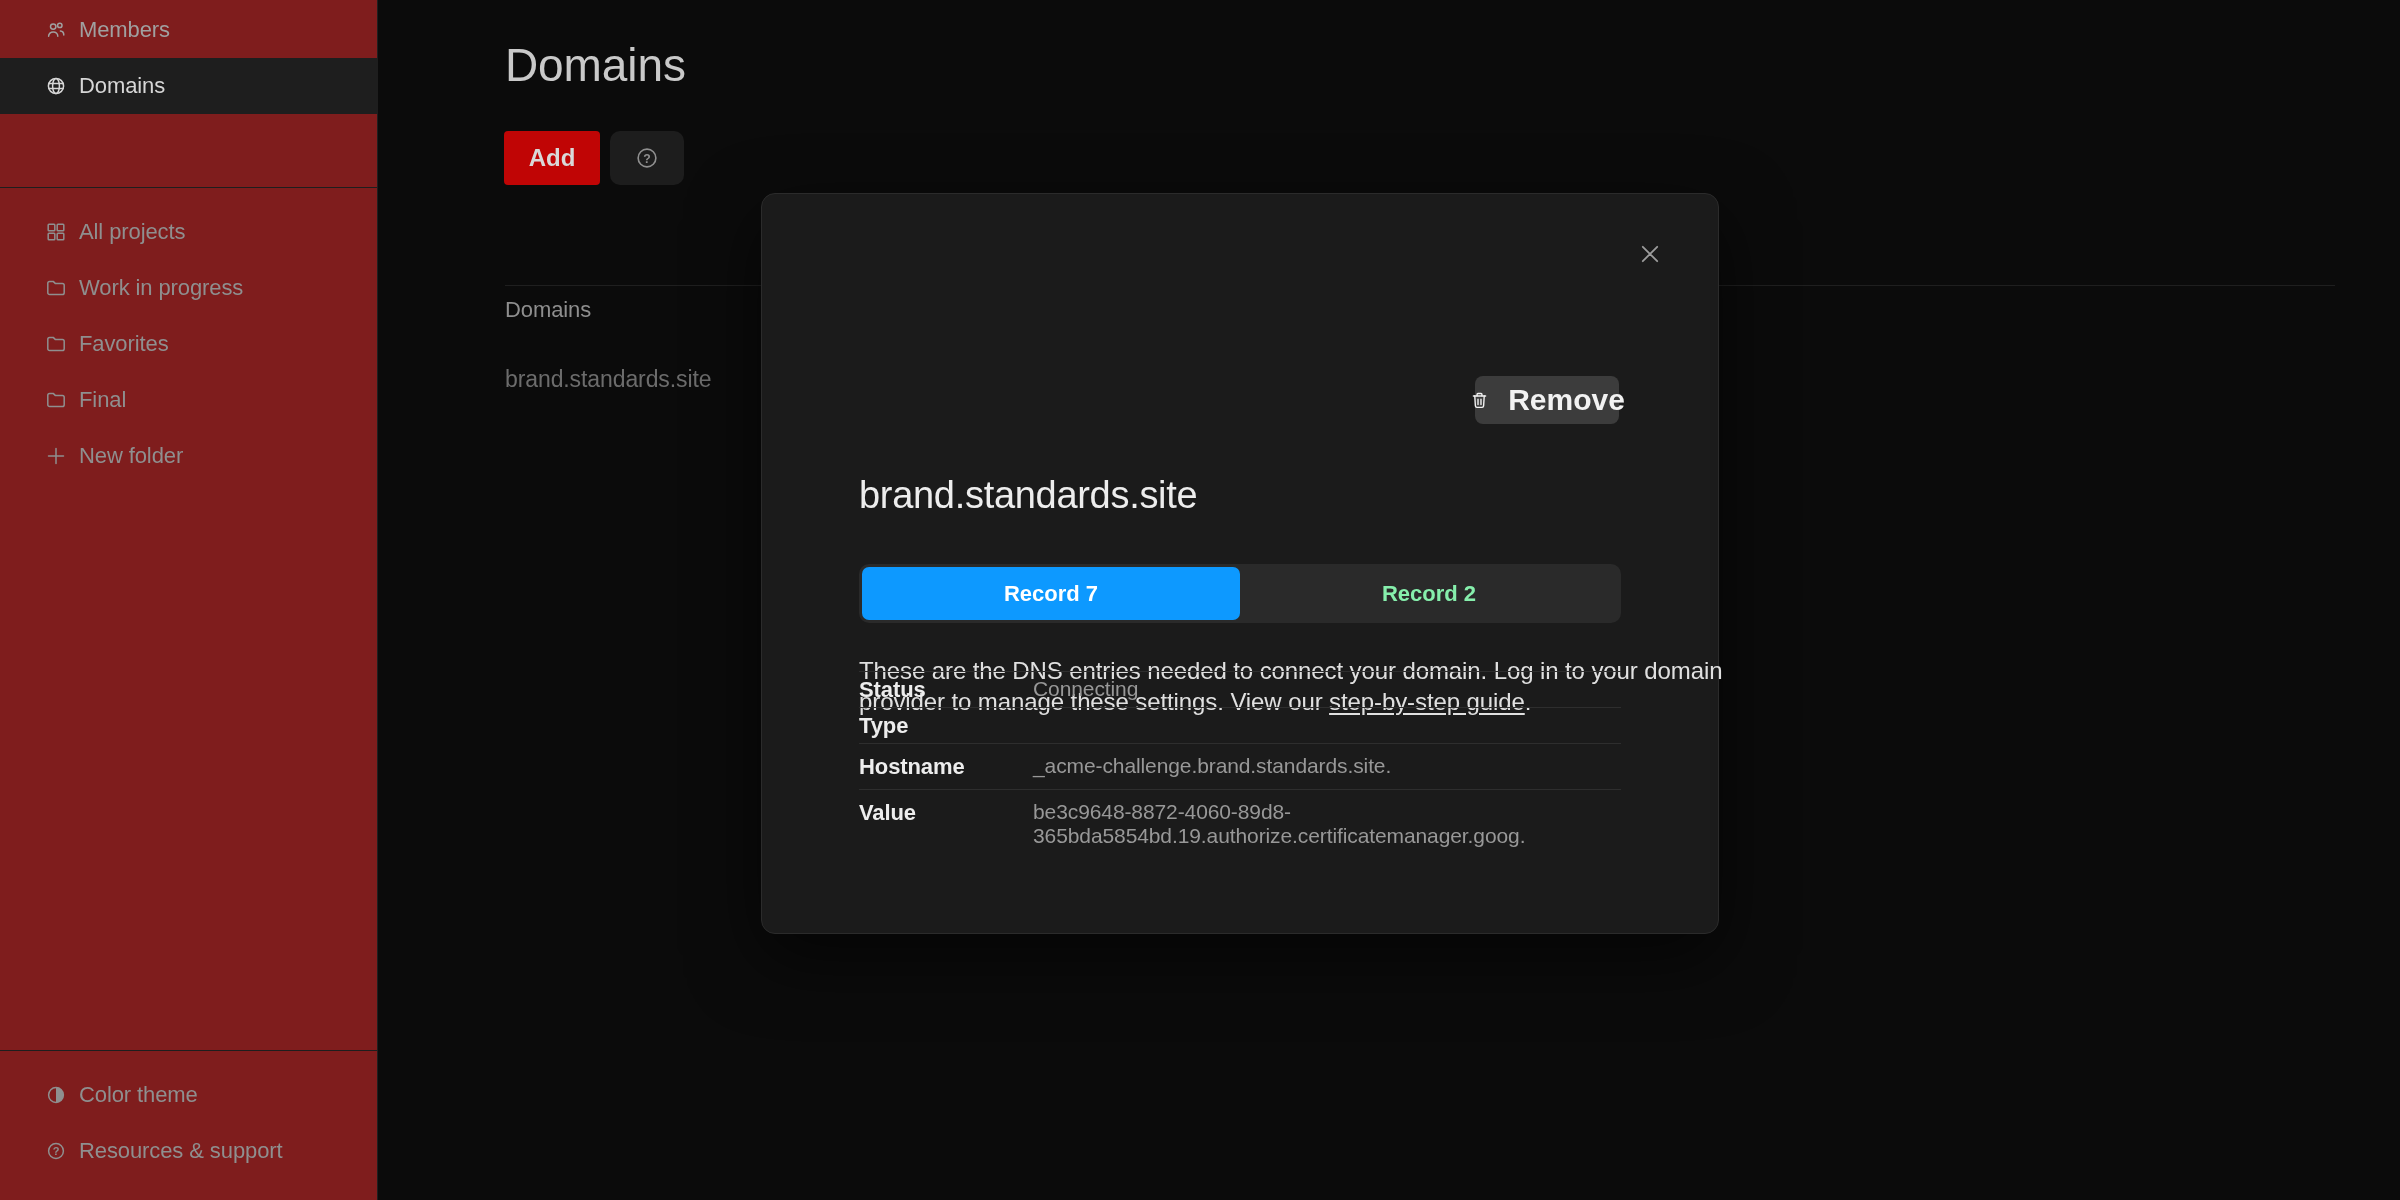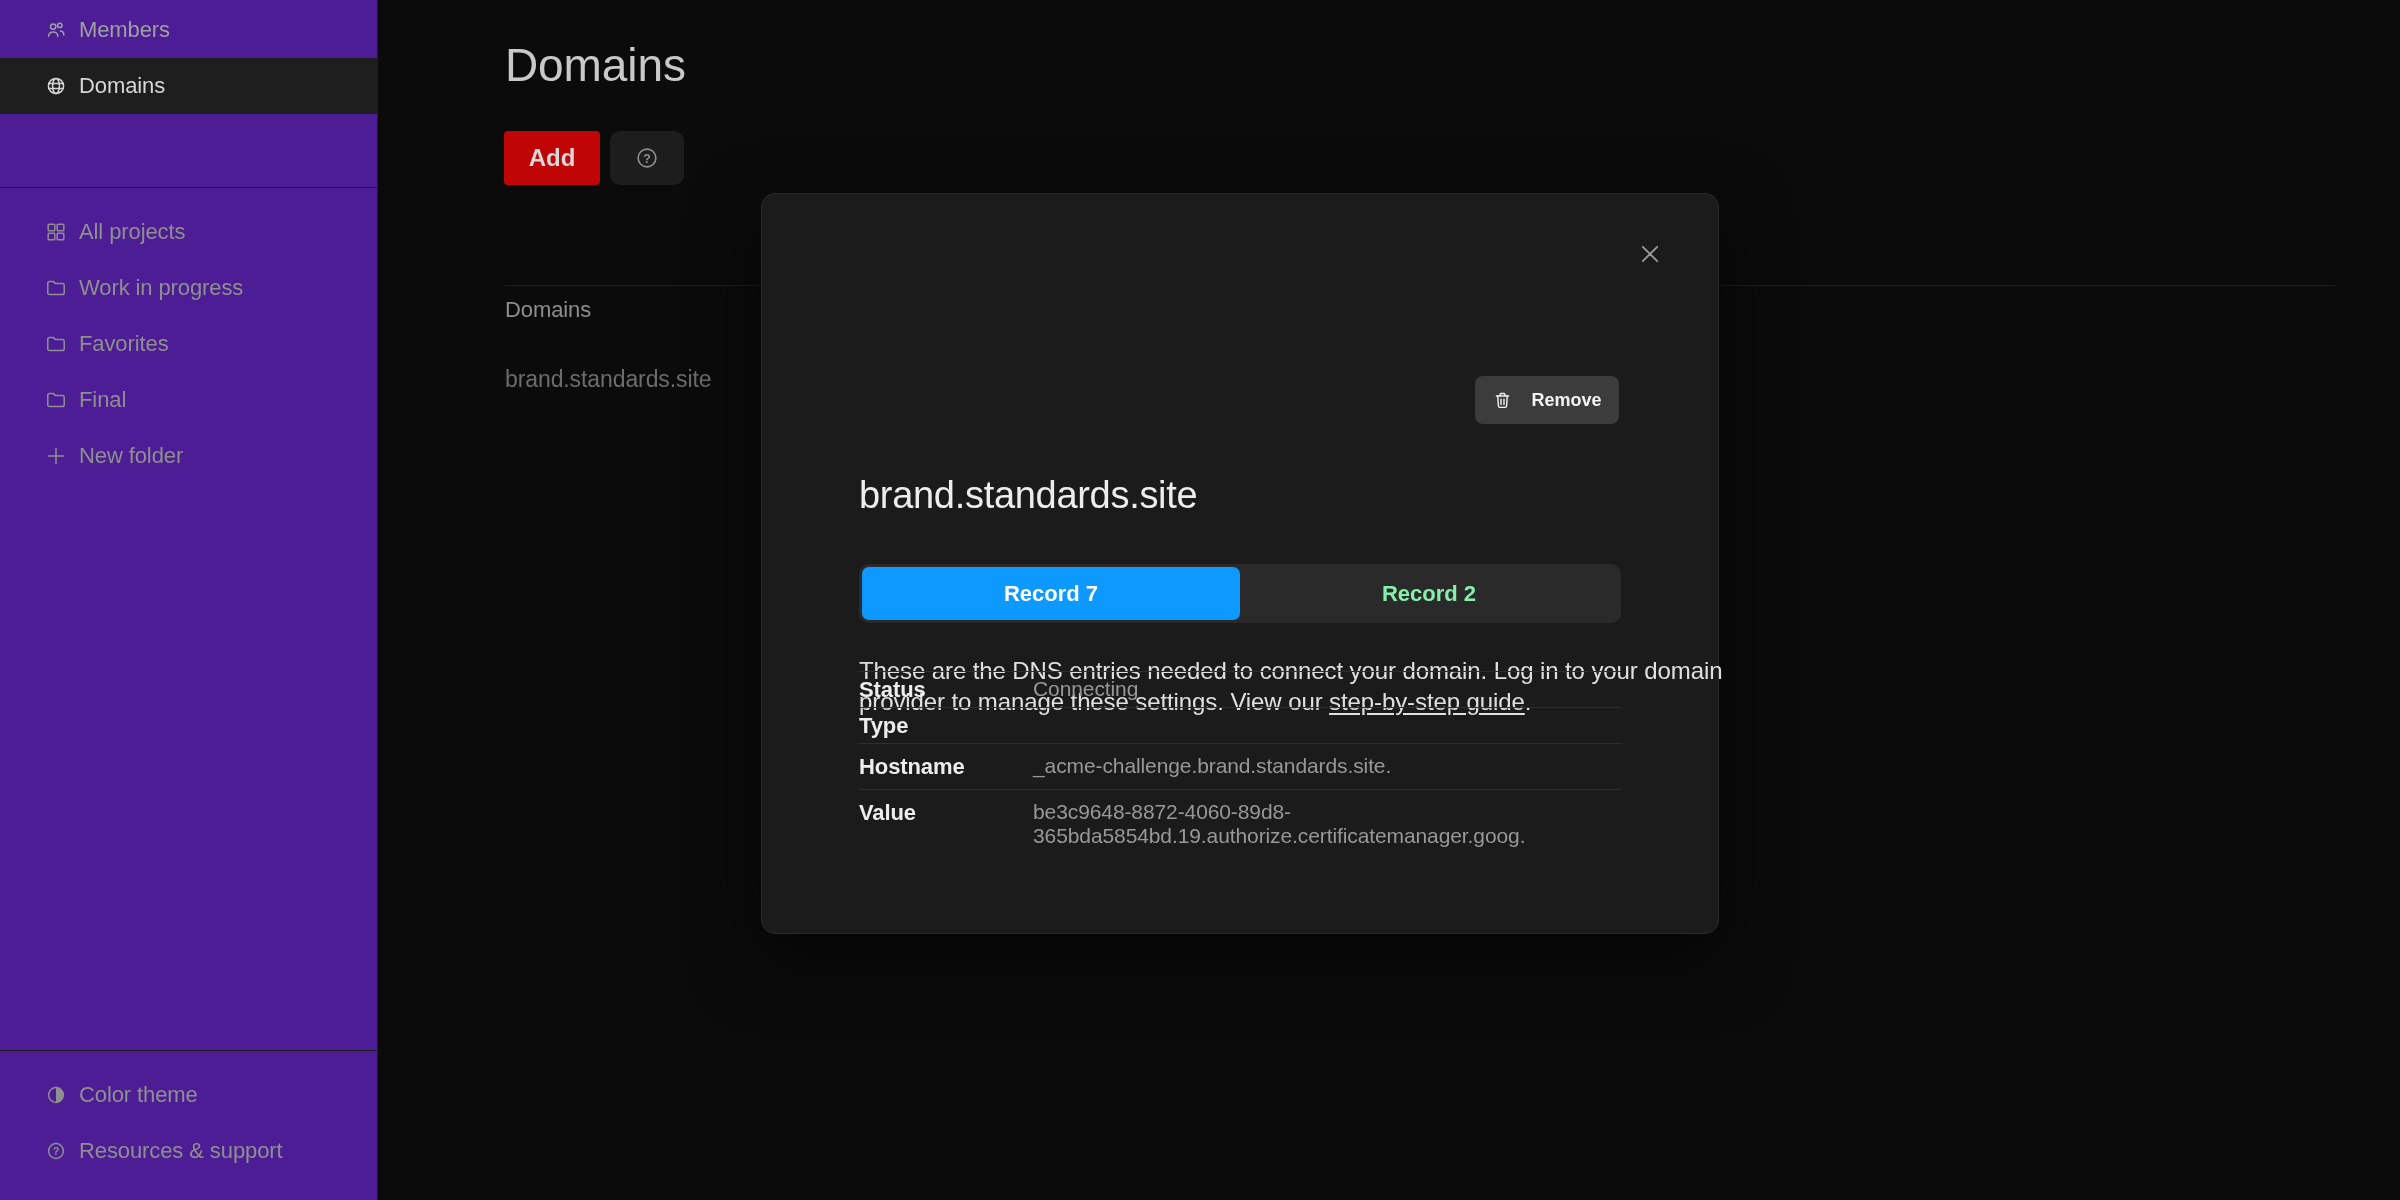--- a/index.html
+++ b/index.html
@@ -1,21 +1,21 @@
 <!DOCTYPE html>
 <html><head>
 <meta charset="utf-8">
 <style>
   * { margin:0; padding:0; box-sizing:border-box; }
   html,body { background:#000; }
   body { font-family:"Liberation Sans", sans-serif; letter-spacing:-0.1px; }
   .screen { position:relative; width:2400px; height:1200px; background:#0b0b0b; overflow:hidden; }
 
   
-  .sidebar { position:absolute; left:0; top:0; width:378px; height:1200px; background:#4c1d95; border-right:1px solid #1f1f1f; }
+  .sidebar { position:absolute; left:0; top:0; width:378px; height:1200px; background:#7f1d1d; border-right:1px solid #1f1f1f; }
   .side-item { position:absolute; left:0; width:378px; height:56px; display:flex; align-items:center; padding-left:44px; gap:11px; color:#a0a0a0; font-size:22px; cursor:default; }
   .side-item .ico { width:24px; height:24px; flex:0 0 auto; display:flex; align-items:center; justify-content:center; }
   .side-item.active { background:#1e1e1e; color:#d6d6d6; }
   .side-item.dim { color:#8f8f8f; }
   .side-divider { position:absolute; left:0; width:377px; height:1px; background:#1e1e1e; }
   svg { display:block; }
 
   
   .page-title { position:absolute; left:505px; top:38px; font-size:46px; font-weight:500; color:#c9c9c9; }
   .add-btn { position:absolute; left:504px; top:131px; width:96px; height:54px; background:#c00505; border:none; border-radius:4px; color:#d9d9d9; font-size:24px; font-weight:700; font-family:inherit; cursor:pointer; }
@@ -23,21 +23,21 @@
   .main-divider { position:absolute; left:505px; top:285px; width:1830px; height:1px; background:#1f1f1f; }
   .dom-header { position:absolute; left:505px; top:297px; font-size:22px; color:#8e8e8e; }
   .dom-row { position:absolute; left:505px; top:366px; font-size:23px; color:#6c6c6c; cursor:pointer; }
 
   
   .modal { position:absolute; left:761px; top:193px; width:958px; height:741px; background:#1b1b1b; border:1px solid #2b2b2b; border-radius:14px; box-shadow:0 24px 70px rgba(0,0,0,.6); }
   .modal-close { position:absolute; top:42px; right:50px; width:36px; height:36px; background:transparent; border:none; color:#9c9c9c; cursor:pointer; padding:0; }
   .modal-title { position:absolute; left:97px; top:280px; font-size:38px; font-weight:400; color:#ededed; letter-spacing:-0.3px; }
   .m-status-label { position:absolute; left:97px; top:386px; font-size:22px; font-weight:700; color:#ededed; }
   .m-status-value { position:absolute; left:271px; top:387px; font-size:22px; color:#989898; }
-  .remove-btn { position:absolute; top:182px; right:99px; width:144px; height:48px; background:#3c3c3c; border:none; border-radius:8px; display:flex; align-items:center; justify-content:center; gap:18px; color:#f2f2f2; font-size:18px; font-weight:700; font-family:inherit; cursor:pointer;margin-left:12px; }
+  .remove-btn { position:absolute; top:182px; right:99px; width:144px; height:48px; background:#3c3c3c; border:none; border-radius:8px; display:flex; align-items:center; justify-content:center; gap:18px; color:#f2f2f2; font-size:30px; font-weight:700; font-family:inherit; cursor:pointer;margin-left:12px; }
   .m-desc { position:absolute; left:97px; top:461px; font-size:24px; line-height:31px; color:#e0e0e0; white-space:nowrap; }
   .m-desc a { color:#e0e0e0; text-decoration:underline; text-underline-offset:3px; cursor:pointer; }
   .tabs { position:absolute; left:97px; top:370px; width:762px; height:59px; background:#2a2a2a; border-radius:10px; display:flex; padding:3px; }
   .tab { flex:1; border:none; background:transparent; border-radius:7px; font-size:22px; font-weight:700; color:#86efac; font-family:inherit; cursor:pointer; }
   .tab.active { background:#0d99ff; color:#ffffff; }
   .details { position:absolute; left:97px; top:477px; width:762px; }
   .d-row { display:flex; border-top:1px solid #2e2e2e; padding:5px 0; }
   .d-row.lg { padding:10px 0; }
   .d-label { width:174px; flex:0 0 auto; font-size:22px; font-weight:700; color:#ededed; line-height:24px; padding-top:1px; }
   .d-value { flex:1; font-size:21px; color:#989898; line-height:24px; overflow-wrap:break-word; min-width:0; }

